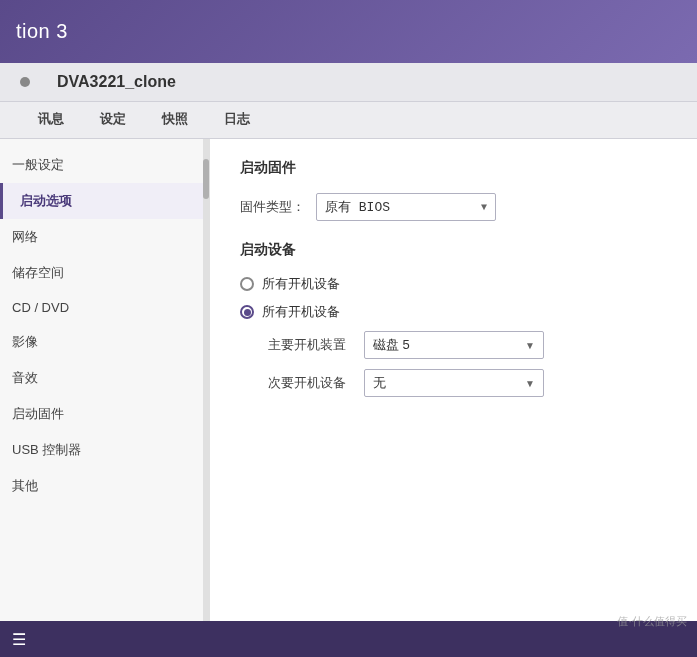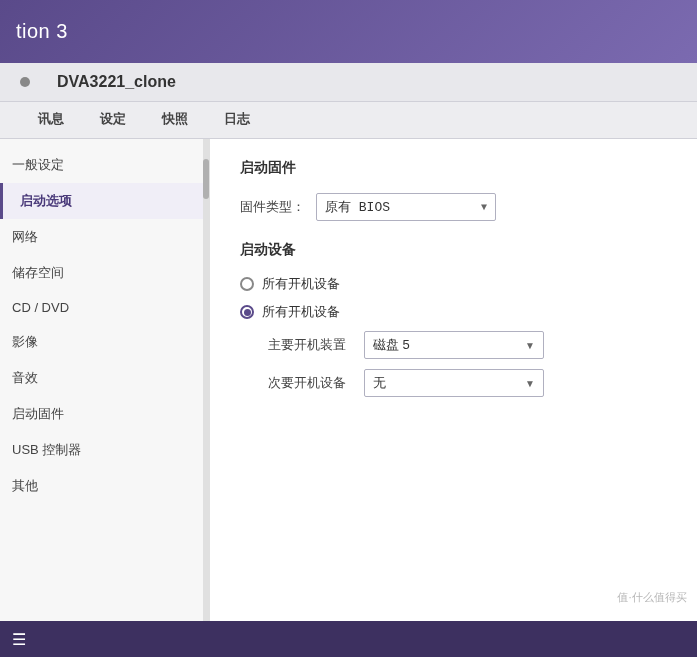--- a/index.html
+++ b/index.html
@@ -229,21 +229,21 @@
     }
     .hamburger-icon {
       color: white;
       font-size: 16px;
       cursor: pointer;
     }
 
     
     .watermark {
       position: absolute;
-      bottom: 52px;
+      bottom: 28px;
       right: 10px;
       font-size: 11px;
       color: #999;
       opacity: 0.7;
     }
   </style>
 </head>
 <body>
 
 <div class="title-bar">

